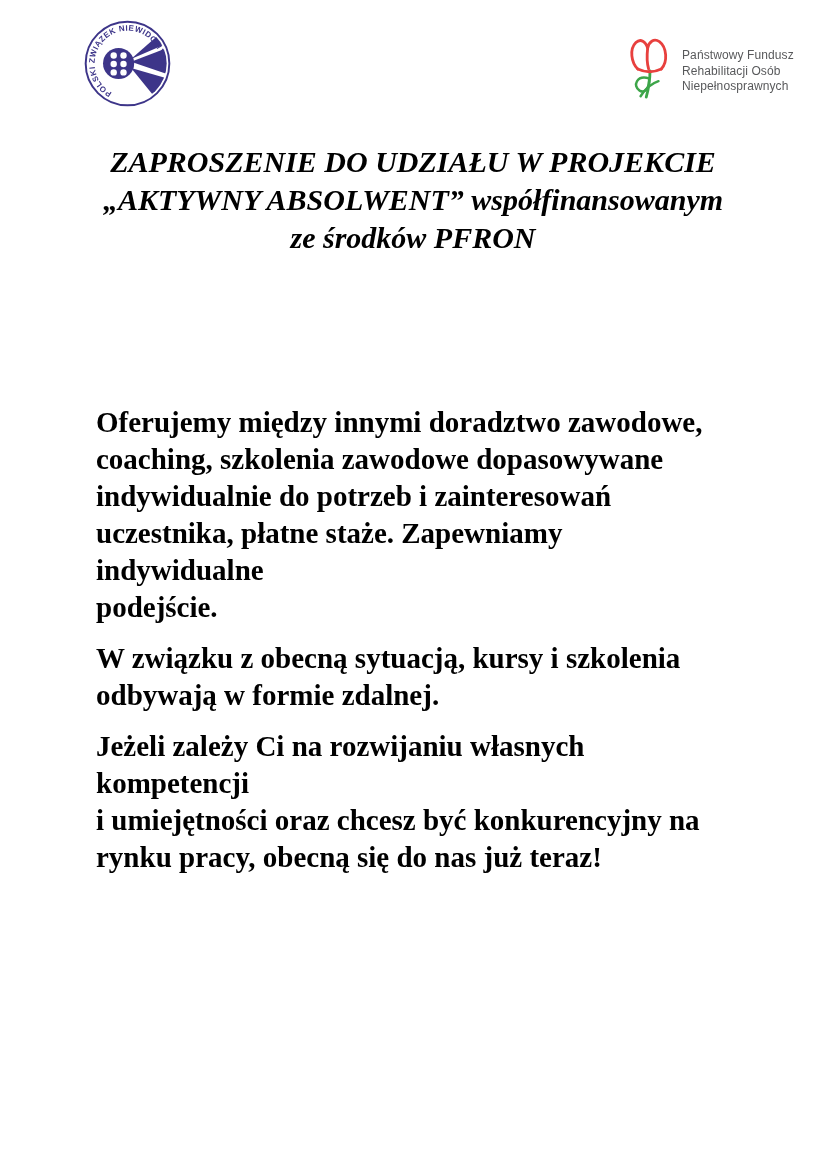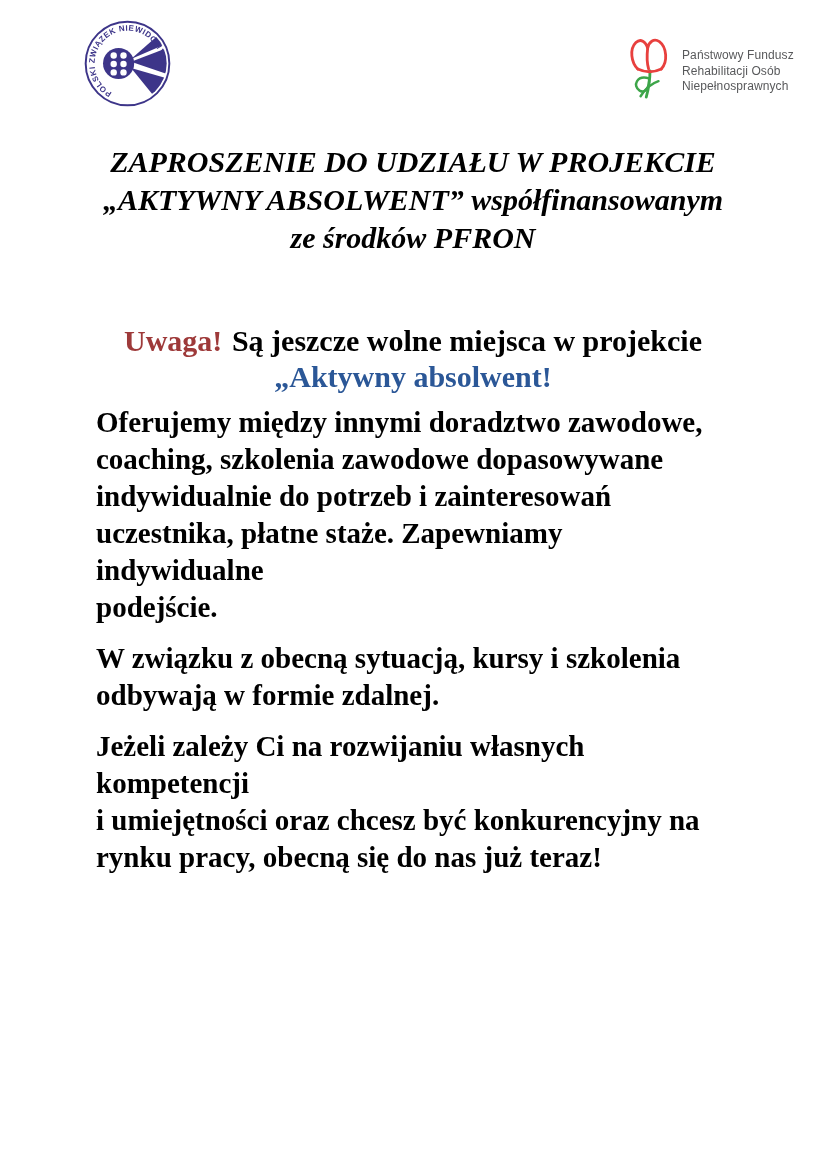--- a/index.html
+++ b/index.html
@@ -89,24 +89,20 @@
     </svg>
     <div class="pfron-text">Państwowy Fundusz
 Rehabilitacji Osób
 Niepełnosprawnych</div>
   </div>
 
   <div class="doc-title">ZAPROSZENIE DO UDZIAŁU W PROJEKCIE
 „AKTYWNY ABSOLWENT” współfinansowanym
 ze środków PFRON</div>
 
-  <div class="notice">
-    <span class="attention">Uwaga!</span><span class="gap">Są jeszcze wolne miejsca w projekcie</span><br>
-    <span class="project">„Aktywny absolwent!</span>
-  </div>
 
   <div class="body-text">
     <p>Oferujemy między innymi doradztwo zawodowe,
 coaching, szkolenia zawodowe dopasowywane
 indywidualnie do potrzeb i zainteresowań
 uczestnika, płatne staże. Zapewniamy indywidualne
 podejście.</p>
     <p>W związku z obecną sytuacją, kursy i szkolenia
 odbywają w formie zdalnej.</p>
     <p>Jeżeli zależy Ci na rozwijaniu własnych kompetencji

